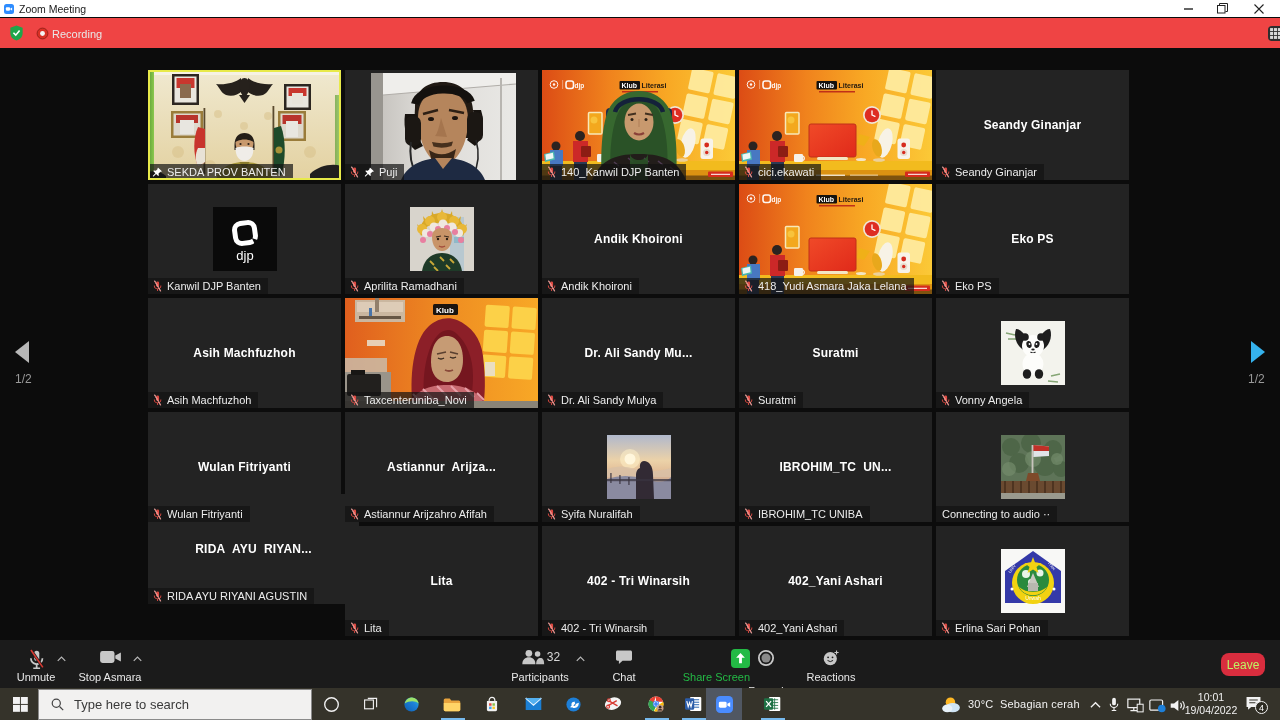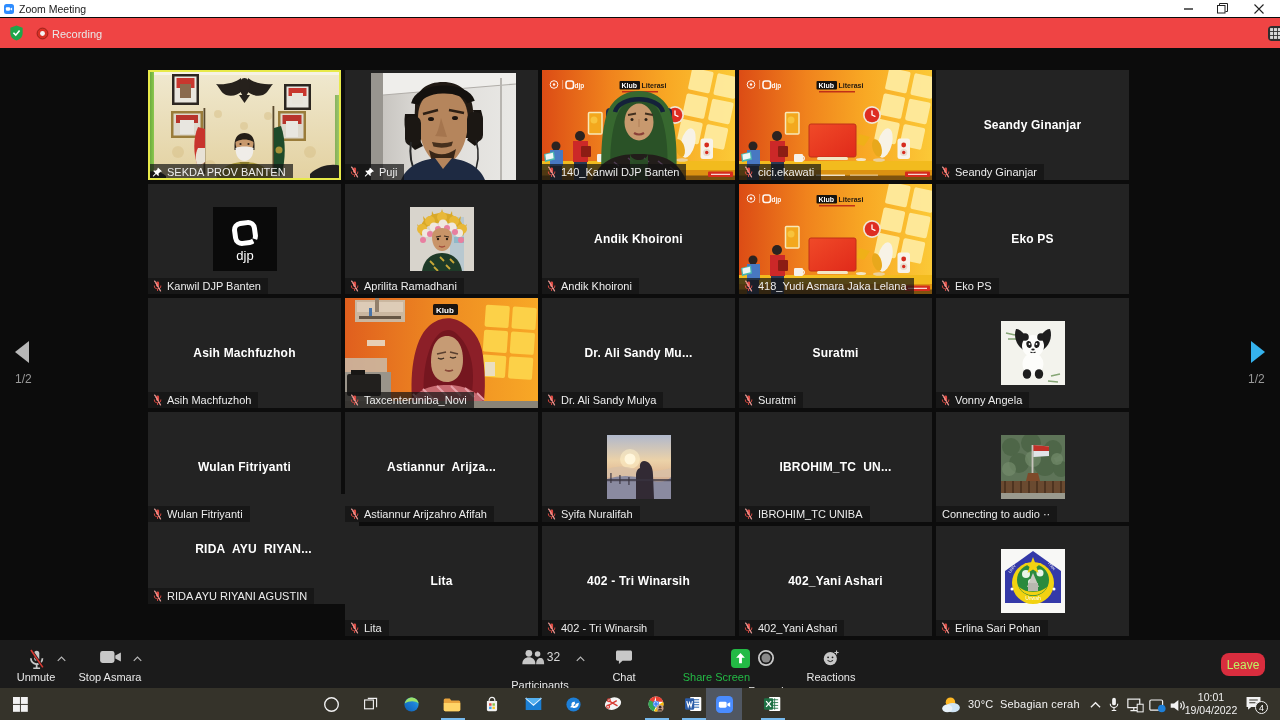--- a/index.html
+++ b/index.html
@@ -818,21 +818,21 @@
   </svg>
 <div style="position:absolute;left:485px;top:649px;width:110px;text-align:center">
 <div style="height:20px"><span style="position:relative"><svg width="25" height="16" viewBox="0 0 34 22">
           <g fill="#c8c8c8">
             <circle cx="12" cy="6" r="4.6"></circle>
             <path d="M3 21 C3 14.5 7 11.5 12 11.5 C17 11.5 21 14.5 21 21 Z"></path>
             <circle cx="24" cy="7" r="3.8"></circle>
             <path d="M22 21 C22 15 25 12.5 28 12.5 C31 12.5 33 15 33 21 Z" opacity=".95"></path>
           </g>
         </svg><span style="color:#d8d8d8;font-size:12px;position:relative;top:-4px;margin-left:2px">32</span></span></div>
-<div style="font-size:11px;color:#e8e8e8;margin-top:10px">Participants</div>
+<div style="font-size:11px;color:#e8e8e8;margin-top:2px">Participants</div>
   </div>
 <svg width="9" height="6" viewBox="0 0 12 8" style="position:absolute;left:576px;top:656px">
     <path d="M1 6.5 L6 1.5 L11 6.5" fill="none" stroke="#b8b8b8" stroke-width="1.6"></path>
   </svg>
 <div style="position:absolute;left:569px;top:649px;width:110px;text-align:center">
 <div style="height:20px"><svg width="18" height="16" viewBox="0 0 24 22">
         <path d="M3 2 H21 C22 2 23 3 23 4 V14 C23 15 22 16 21 16 H10 L5 20.5 V16 H3 C2 16 1 15 1 14 V4 C1 3 2 2 3 2 Z" fill="#c8c8c8"></path>
       </svg></div>
 <div style="font-size:11px;color:#e8e8e8;margin-top:2px">Chat</div>
   </div>
@@ -864,20 +864,27 @@
 <div class="taskbar">
 <div style="position:absolute;left:5px;top:0;width:30px;height:32px;display:flex;align-items:center;justify-content:center">
       <svg width="15" height="15" viewBox="0 0 16 16">
         <g fill="#f2f2f2">
           <rect x="0" y="0" width="7.4" height="7.4"></rect>
           <rect x="8.4" y="0" width="7.4" height="7.4"></rect>
           <rect x="0" y="8.4" width="7.4" height="7.4"></rect>
           <rect x="8.4" y="8.4" width="7.4" height="7.4"></rect>
         </g>
       </svg>
+    </div>
+<div class="search">
+      <svg width="13" height="13" viewBox="0 0 16 16" style="margin:0 10px 0 12px">
+        <circle cx="6.5" cy="6.5" r="5" fill="none" stroke="#444" stroke-width="1.5"></circle>
+        <path d="M10.5 10.5 L15 15" stroke="#444" stroke-width="1.5"></path>
+      </svg>
+      <span>Type here to search</span>
     </div>
 <div style="position:absolute;left:316px;top:0;width:30px;height:32px;display:flex;align-items:center;justify-content:center">
       <svg width="17" height="17" viewBox="0 0 20 20">
         <circle cx="10" cy="10" r="8" fill="none" stroke="#f2f2f2" stroke-width="1.6"></circle>
       </svg>
     </div>
 <div style="position:absolute;left:356px;top:0;width:30px;height:32px;display:flex;align-items:center;justify-content:center">
       <svg width="16" height="16" viewBox="0 0 20 20">
         <rect x="2" y="5" width="11" height="11" fill="none" stroke="#f2f2f2" stroke-width="1.4"></rect>
         <path d="M6 3 H17 V14" fill="none" stroke="#f2f2f2" stroke-width="1.4"></path>

